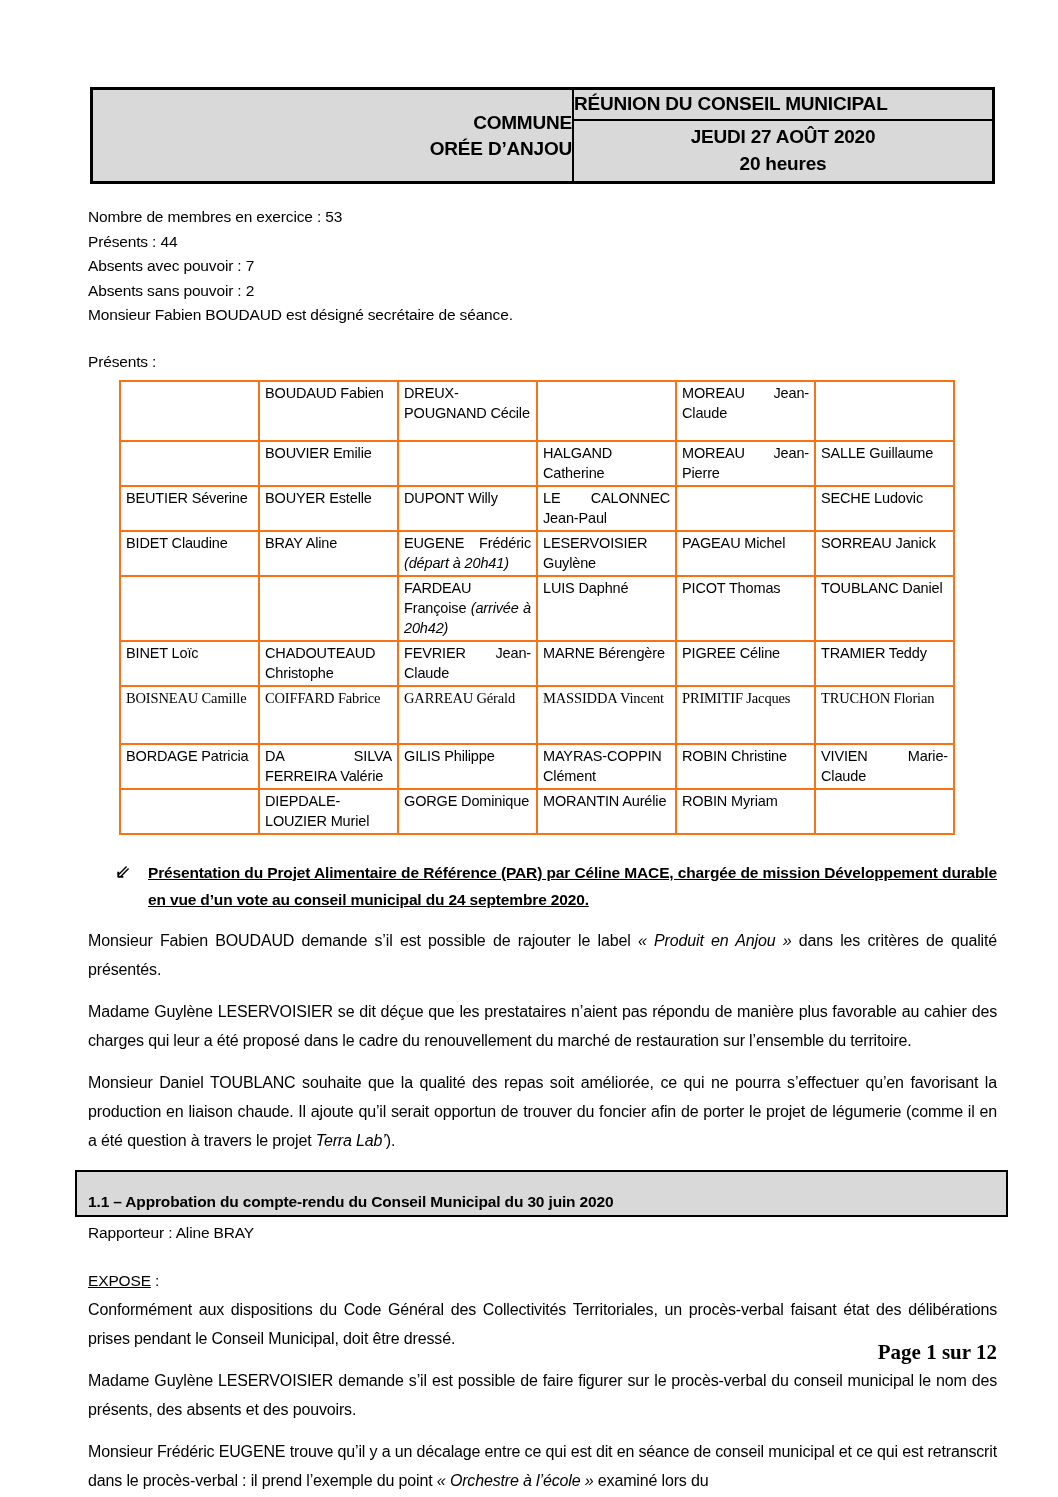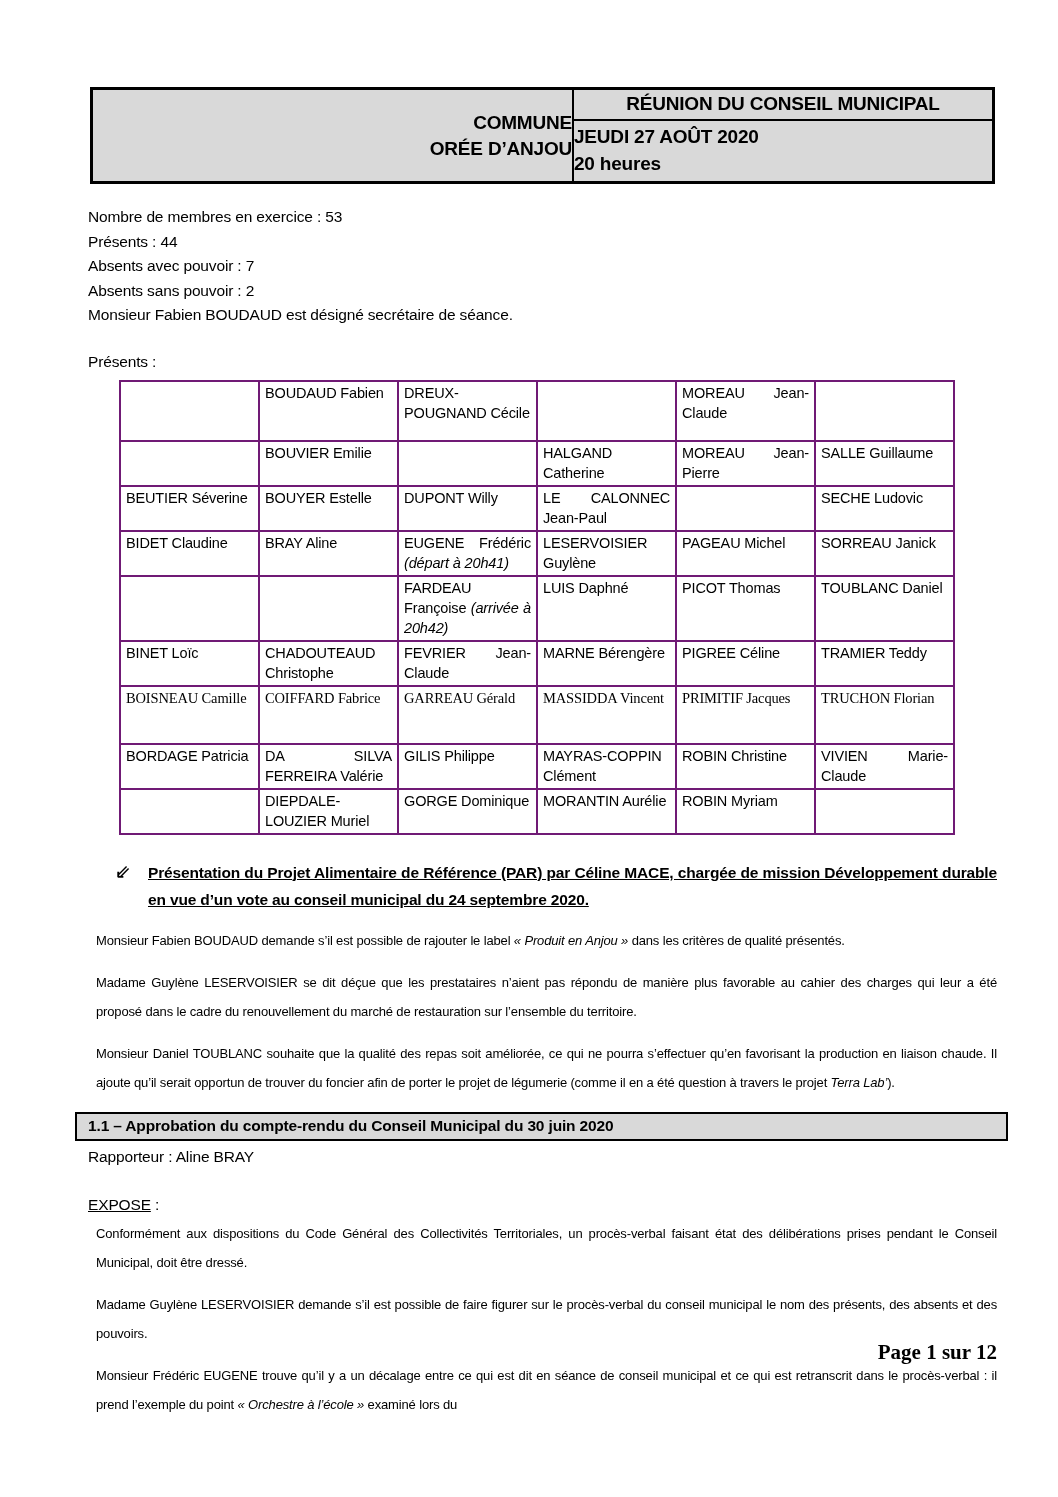--- a/index.html
+++ b/index.html
@@ -15,71 +15,71 @@
     display:grid; grid-template-columns:481px 1fr;
     width:905px; margin-left:2px; box-sizing:border-box;
     border:3px solid #000; background:var(--shaded-fill, #d9d9d9);
   }
   .h-left {
     border-right:2px solid #000; display:flex; flex-direction:column;
     justify-content:center; align-items:flex-end;
     font-weight:bold; font-size:19px; line-height:26px; letter-spacing:-0.2px;
   }
   .h-title {
-    border-bottom:2px solid #000; text-align:center; font-weight:bold;
+    border-bottom:2px solid #000; font-weight:bold;
     font-size:19px; padding:3px 0 4px; letter-spacing:-0.2px;
   }
   .h-datetime {
-    font-weight:bold; font-size:19px; line-height:27px;
+    text-align:center; font-weight:bold; font-size:19px; line-height:27px;
     padding:2px 0 4px; letter-spacing:-0.2px;
   }
 
   
   .stats { margin-top:21px; font-size:15.5px; line-height:24.5px; letter-spacing:-0.15px; }
   .presents-label { margin-top:25px; font-size:15.5px; letter-spacing:-0.15px; }
 
   
   .attendance {
     margin:9px 0 0 31px; border-collapse:collapse; table-layout:fixed;
     width:836px; font-size:14.5px; line-height:20px; letter-spacing:-0.15px;
   }
   .attendance td {
-    border:2px solid #701a75; vertical-align:top; padding:1px 5px 2px 5px;
+    border:2px solid #f97316; vertical-align:top; padding:1px 5px 2px 5px;
     text-align:justify; overflow:hidden;
   }
   .attendance tr:nth-child(1) { height:60px; }
   .attendance tr:nth-child(2) { height:40px; }
   .attendance tr:nth-child(3) { height:40px; }
   .attendance tr:nth-child(4) { height:42px; }
   .attendance tr:nth-child(5) { height:62px; }
   .attendance tr:nth-child(6) { height:42px; }
   .attendance tr:nth-child(7) { height:58px;font-family:Liberation Serif, serif; }
   .attendance tr:nth-child(8) { height:45px; }
   .attendance tr:nth-child(9) { height:42px; }
 
   
   .bullet-item { position:relative; margin-top:24px; padding-left:60px;
     font-size:15.5px; line-height:27px; }
   .bullet-glyph { position:absolute; left:27px; top:-1px; font-size:19px; font-weight:bold; }
   .bullet-text { text-align:justify; letter-spacing:-0.15px; }
 
   
-  .para { margin:13px 0 0 8px; font-size:13px; line-height:29px;
+  .para { margin:13px 0 0 0; font-size:16px; line-height:29px;
     text-align:justify; letter-spacing:-0.15px; }
   .para.tight { margin-top:0; }
 
   .it { font-style:italic; }
   .bd { font-weight:bold; }
   .un { text-decoration:underline; }
 
   
   .section-bar {
     margin:15px 0 0 -13px; width:933px; box-sizing:border-box;
     background:var(--shaded-fill, #d9d9d9); border:2px solid #000;
-    font-weight:bold; font-size:15.5px; padding:3px 10px 4px 11px; letter-spacing:-0.15px;
+    font-weight:bold; font-size:15.5px; padding:21px 10px 4px 11px; letter-spacing:-0.15px;
   }
   .rapporteur { margin-top:7px; font-size:15.5px; letter-spacing:-0.15px; }
   .expose { margin-top:24px; font-size:15.5px; line-height:29px; letter-spacing:-0.15px; }
 
   
   .footer {
     position:absolute; right:61px; top:1340px;
     font-family:"Liberation Serif", "DejaVu Serif", serif;
     font-weight:bold; font-size:21px;
   }

